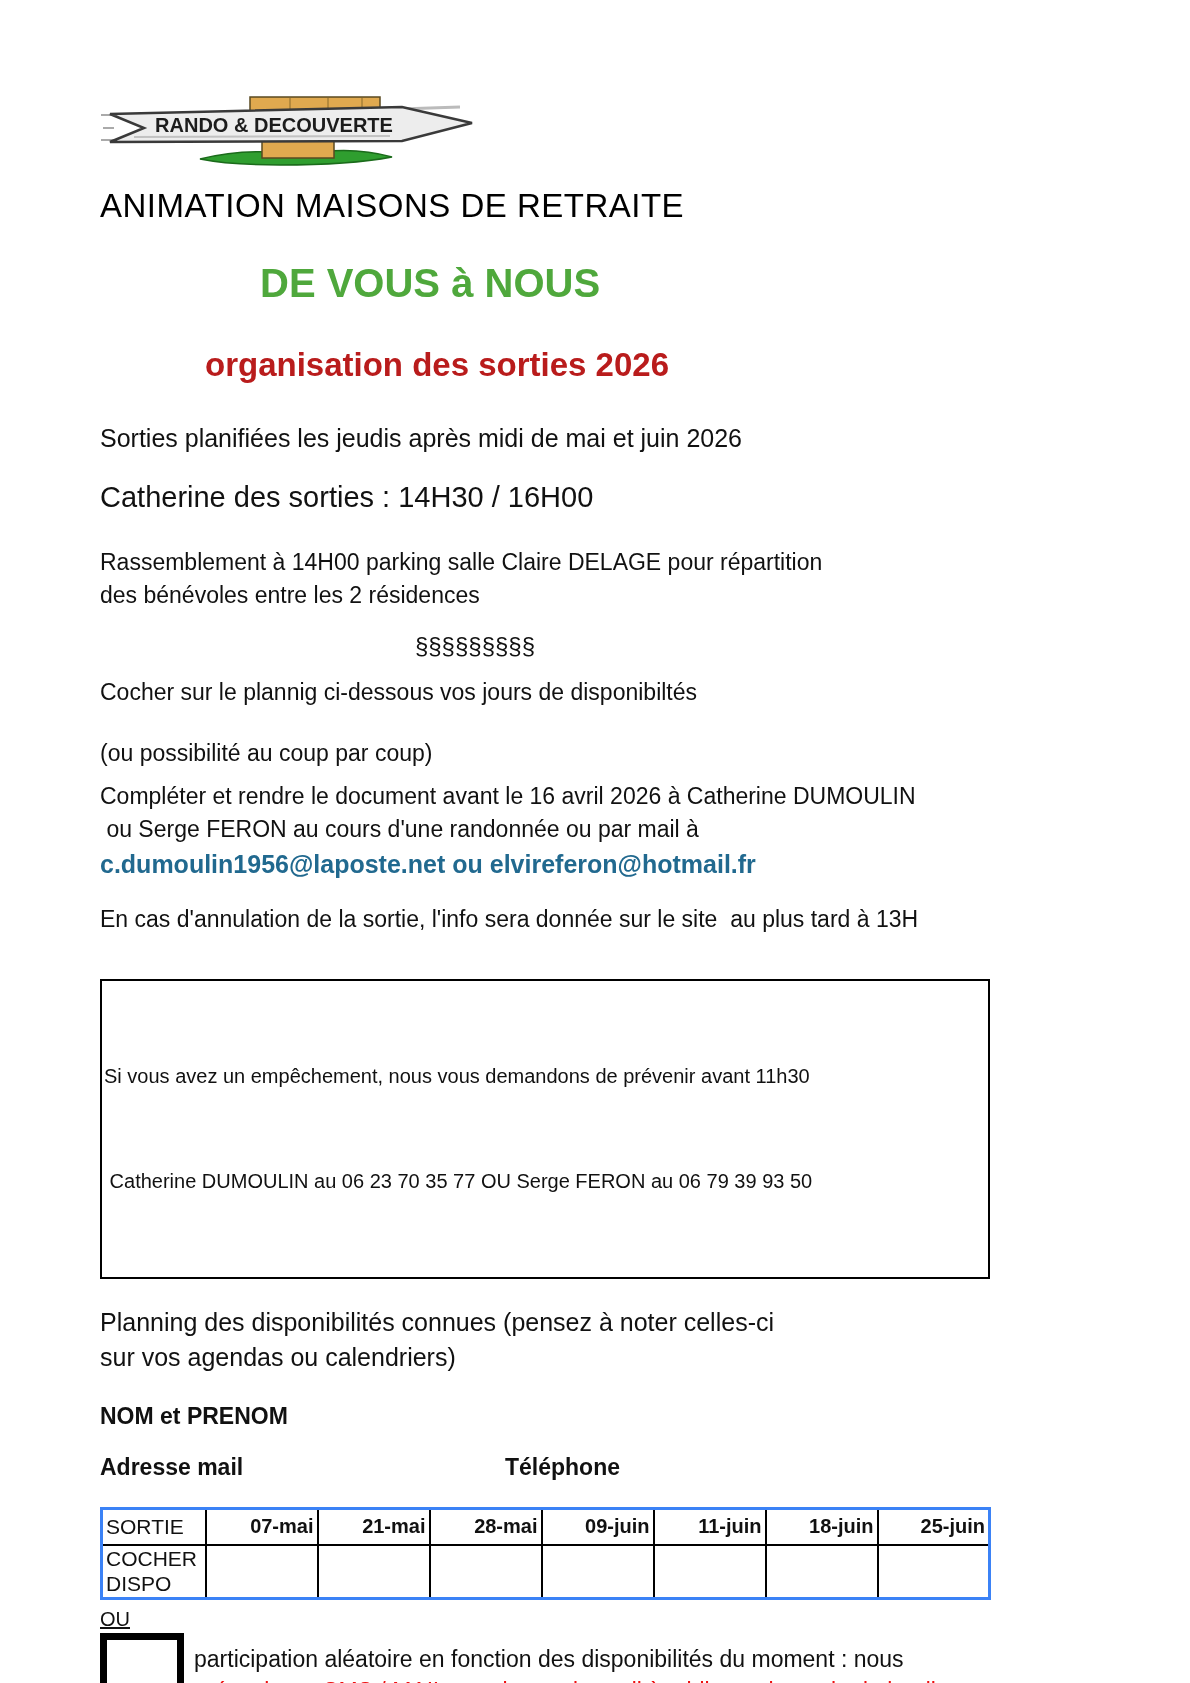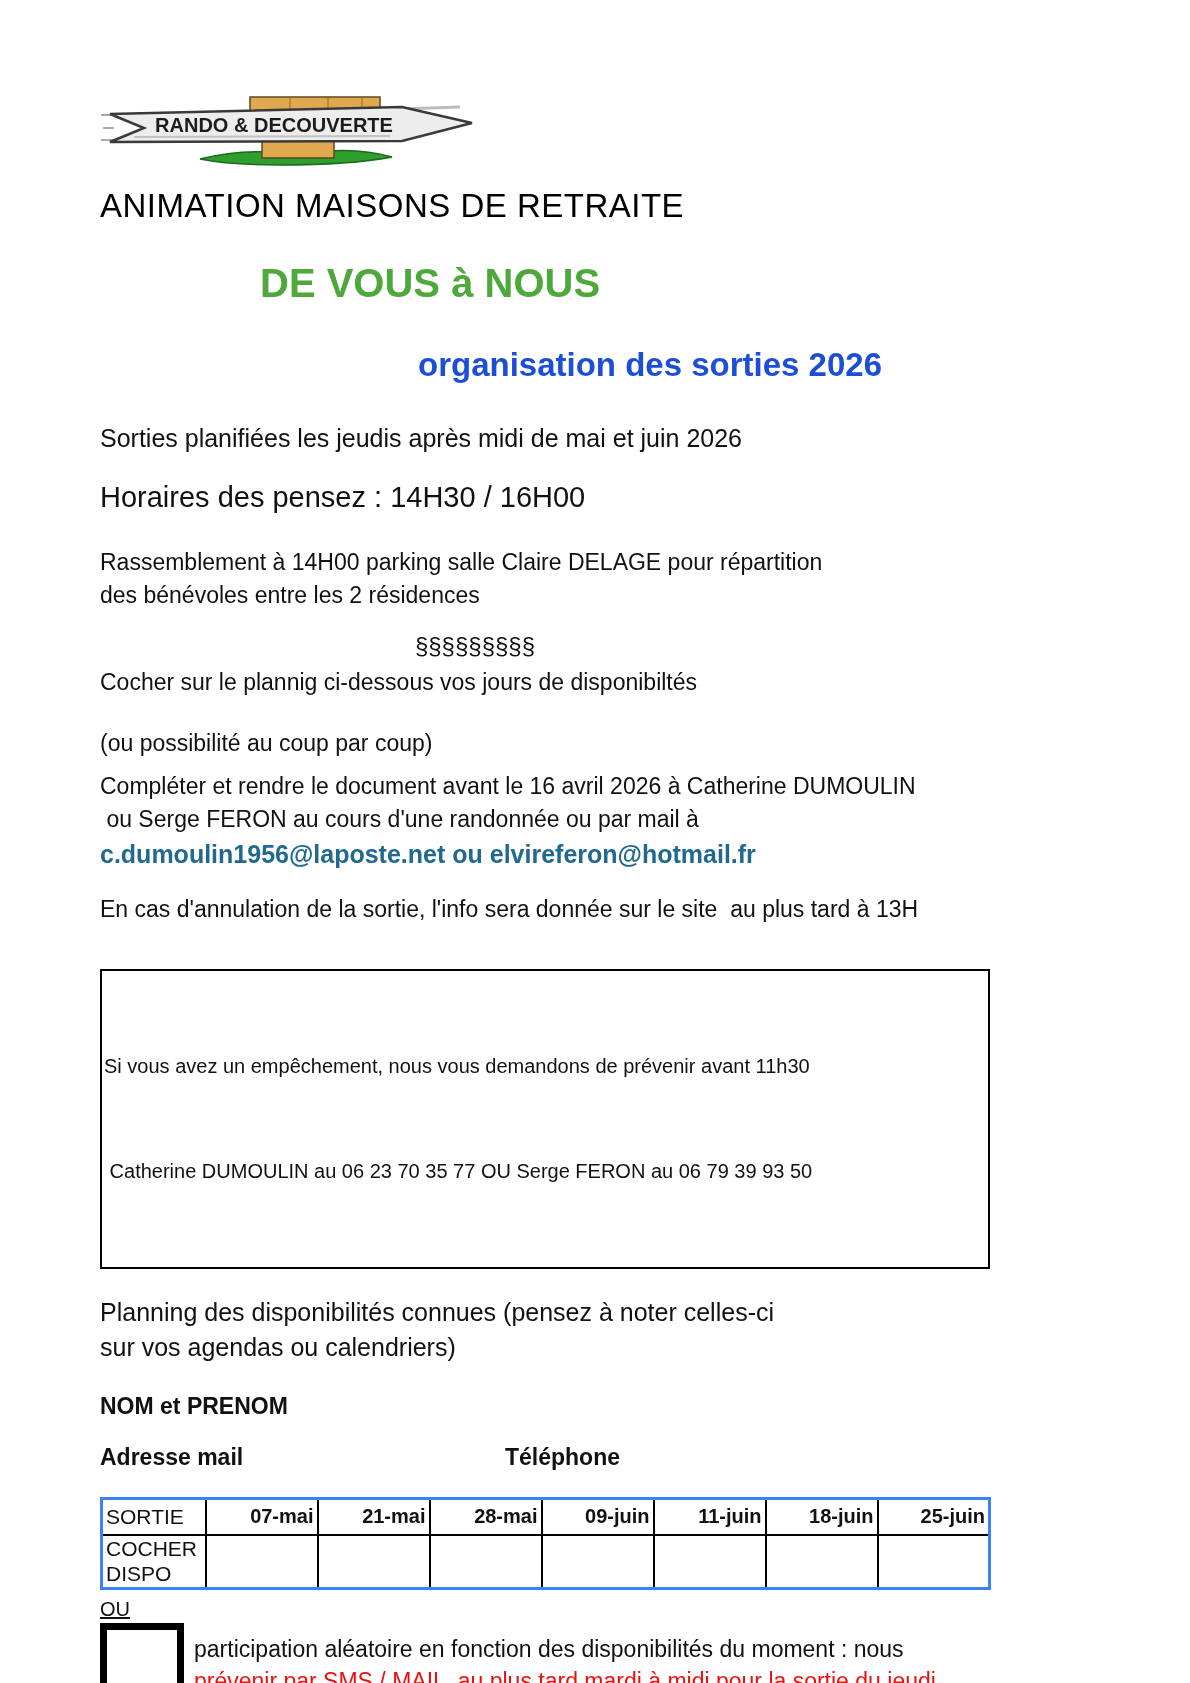--- a/index.html
+++ b/index.html
@@ -9,28 +9,28 @@
     background:#ffffff;
     box-sizing:border-box;
     padding:95px 95px 0 100px;
     font-family:"Liberation Sans", sans-serif;
     color:#111;
     overflow:hidden;
   }
   .logo-wrap{width:378px;height:72px;margin-bottom:18px;}
   .h1{font-size:33px;font-weight:400;letter-spacing:0.5px;margin:20px 0 0 0;color:#000;}
   .h2-green{font-size:40px;font-weight:700;color:#4fa83c;margin:36px 0 0 160px;}
-  .h3-red{font-size:33px;font-weight:700;color:#1d4ed8;margin:40px 0 0 105px;text-align:center;}
+  .h3-red{font-size:33px;font-weight:700;color:#b91c1c;margin:40px 0 0 105px;}
   p,.para{white-space:pre-wrap;margin:0;}
   .t25{font-size:25px;margin-top:40px;}
   .t29{font-size:29px;margin-top:28px;}
   .t23{font-size:23px;line-height:33px;}
   .rassemblement{margin-top:32px;}
   .sep{width:750px;text-align:center;font-size:24px;margin-top:20px;}
-  .cocher{margin-top:6px;}
+  .cocher{margin-top:16px;}
   .coup{margin-top:28px;}
   .completer{margin-top:10px;}
   .emails{font-size:25px;font-weight:700;color:#21698f;margin-top:2px;line-height:33px;}
   .encas{margin-top:22px;}
   .notice-box{
     margin-top:43px;
     width:890px;
     border:2px solid #000;
     box-sizing:border-box;
     padding:8px 2px;
@@ -85,21 +85,21 @@
       <line x1="34" y1="42" x2="290" y2="41" stroke="#c2c2c2" stroke-width="2"></line>
       <text x="174" y="37" text-anchor="middle" font-family="Liberation Sans, sans-serif" font-size="20" font-weight="bold" fill="#1c1c1c">RANDO &amp; DECOUVERTE</text>
     </svg>
   </div>
 
   <div class="h1">ANIMATION MAISONS DE RETRAITE</div>
   <div class="h2-green">DE VOUS à NOUS</div>
   <div class="h3-red">organisation des sorties 2026</div>
 
   <p class="t25">Sorties planifiées les jeudis après midi de mai et juin 2026</p>
-  <p class="t29">Horaires des pensez : 14H30 / 16H00</p>
+  <p class="t29">Catherine des sorties : 14H30 / 16H00</p>
 
   <div class="t23 rassemblement">
     <p>Rassemblement à 14H00 parking salle Claire DELAGE pour répartition</p>
     <p>des bénévoles entre les 2 résidences</p>
   </div>
 
   <div class="sep">§§§§§§§§§</div>
 
   <p class="t23 cocher">Cocher sur le plannig ci-dessous vos jours de disponibiltés</p>
   <p class="t23 coup">(ou possibilité au coup par coup)</p>

